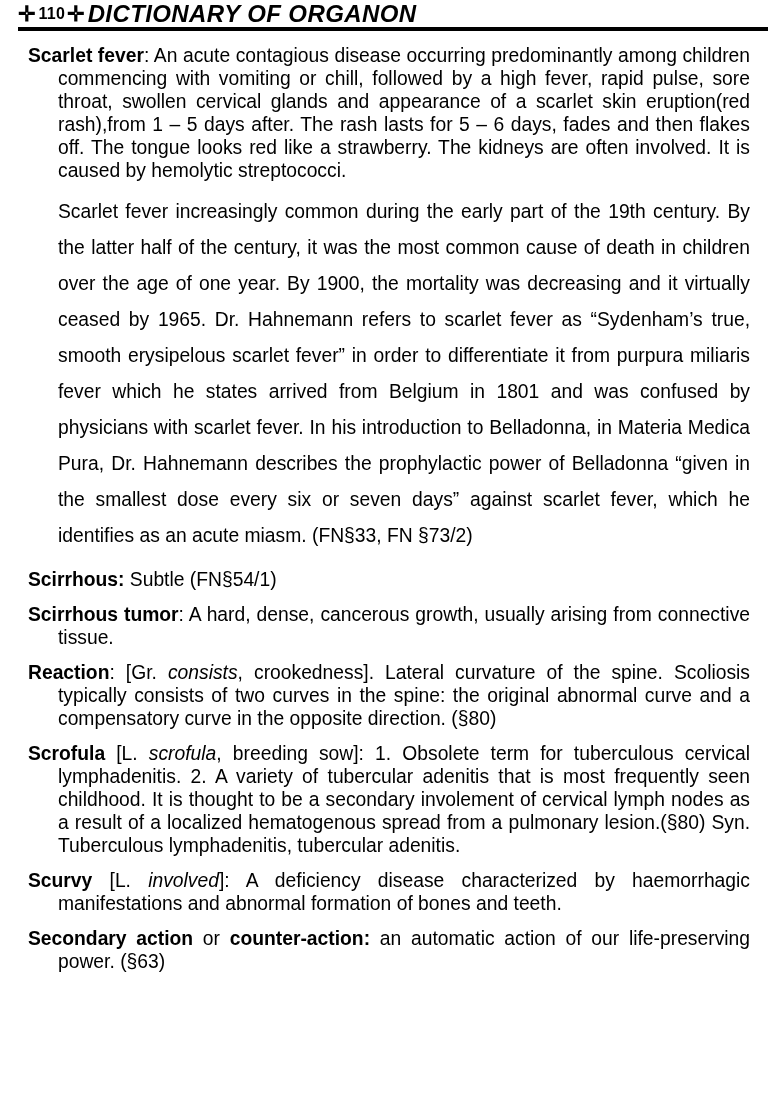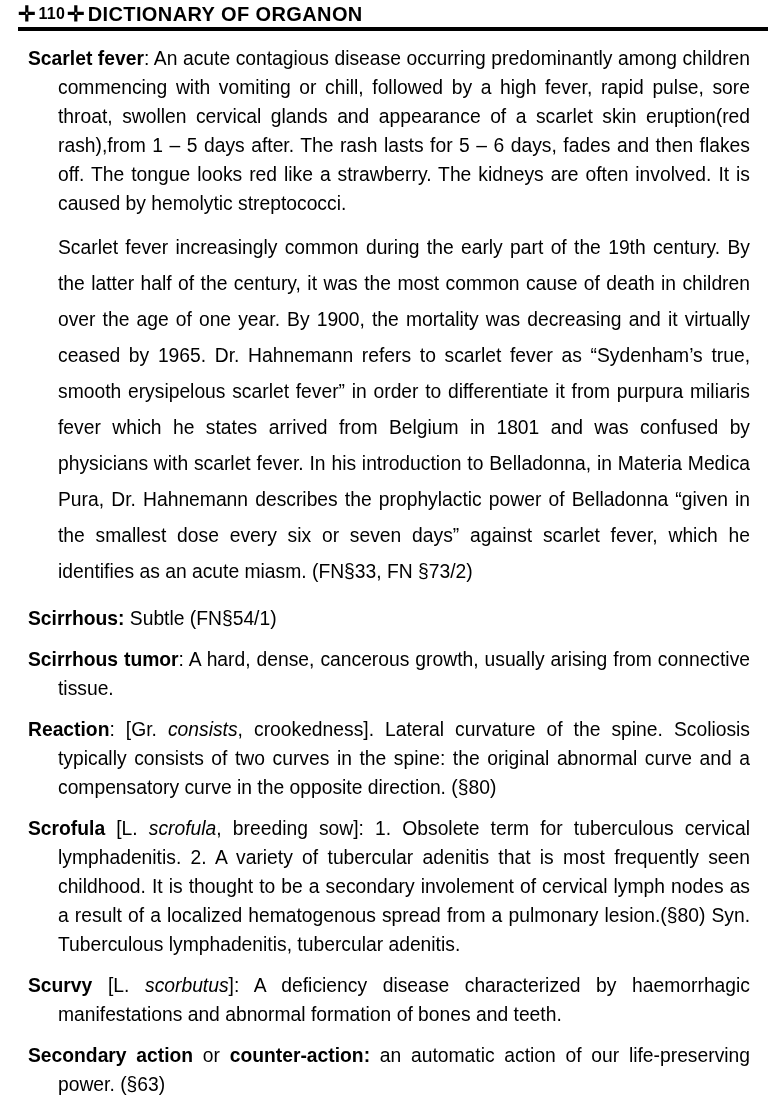--- a/index.html
+++ b/index.html
@@ -44,22 +44,23 @@
     transform: translateY(-1px);
   }
   .head-folio {
     font-size: 16px;
     font-weight: 700;
     font-style: normal;
     letter-spacing: 0.2px;
     margin: 0 2px 0 3px;
   }
   .head-title {
-    font-size: 20px;
+    font-size: 24px;
     font-weight: 700;
+    font-style: italic;
     letter-spacing: 0.4px;
     margin-left: 3px;
   }
 
   .head-rule {
     position: absolute;
     top: 27px;
     left: 18px;
     width: 750px;
     height: 4px;
@@ -69,21 +70,21 @@
   
   .column {
     position: absolute;
     top: 44px;
     left: 28px;
     width: 722px;
   }
 
   .entry {
     font-size: 19.3px;
-    line-height: 29px;
+    line-height: 23px;
     text-align: justify;
     text-justify: inter-word;
     margin: 0 0 10px 0;
     padding-left: 30px;
     text-indent: -30px;
     hyphens: none;
   }
 
   .para {
     font-size: 19.3px;
@@ -123,19 +124,19 @@
     <p class="para gap-lg"><span>Scarlet fever increasingly common during the early part of the 19th century. By the latter half of the century, it was the most common cause of death in children over the age of one year. By 1900, the mortality was decreasing and it virtually ceased by 1965. Dr. Hahnemann refers to scarlet fever as “Sydenham’s true, smooth erysipelous scarlet fever” in order to differentiate it from purpura miliaris fever which he states arrived from Belgium in 1801 and was confused by physicians with scarlet fever. In his introduction to Belladonna, in Materia Medica Pura, Dr. Hahnemann describes the prophylactic power of Belladonna “given in the smallest dose every six or seven days” against scarlet fever, which he identifies as an acute miasm. (FN§33, FN §73/2)</span></p>
 
     <p class="entry gap-md"><b class="term">Scirrhous:</b><span> Subtle (FN§54/1)</span></p>
 
     <p class="entry gap-md"><b class="term">Scirrhous tumor</b><span>:</span><span> A hard, dense, cancerous growth, usually arising from connective tissue.</span></p>
 
     <p class="entry gap-md"><b class="term">Reaction</b><span>:</span><span> [Gr. </span><i class="it">consists</i><span>, crookedness]. Lateral curvature of the spine. Scoliosis typically consists of two curves in the spine: the original abnormal curve and a compensatory curve in the opposite direction. (§80)</span></p>
 
     <p class="entry gap-md"><b class="term">Scrofula</b><span> [L. </span><i class="it">scrofula</i><span>, breeding sow]: 1. Obsolete term for tuberculous cervical lymphadenitis. 2. A variety of tubercular adenitis that is most frequently seen childhood. It is thought to be a secondary involement of cervical lymph nodes as a result of a localized hematogenous spread from a pulmonary lesion.(§80) Syn. Tuberculous lymphadenitis, tubercular adenitis.</span></p>
 
-    <p class="entry gap-md"><b class="term">Scurvy</b><span> [L. </span><i class="it">scorbutus</i><span>]: A deficiency disease characterized by haemorrhagic manifestations and abnormal formation of bones and teeth.</span></p>
+    <p class="entry gap-md"><b class="term">Scurvy</b><span> [L. </span><i class="it">involved</i><span>]: A deficiency disease characterized by haemorrhagic manifestations and abnormal formation of bones and teeth.</span></p>
 
     <p class="entry gap-md"><b class="term">Secondary action</b><span> or </span><b class="term">counter-action:</b><span> an automatic action of our life-preserving power. (§63)</span></p>
 
 
   </div>
 </div>
 
 </body></html>

